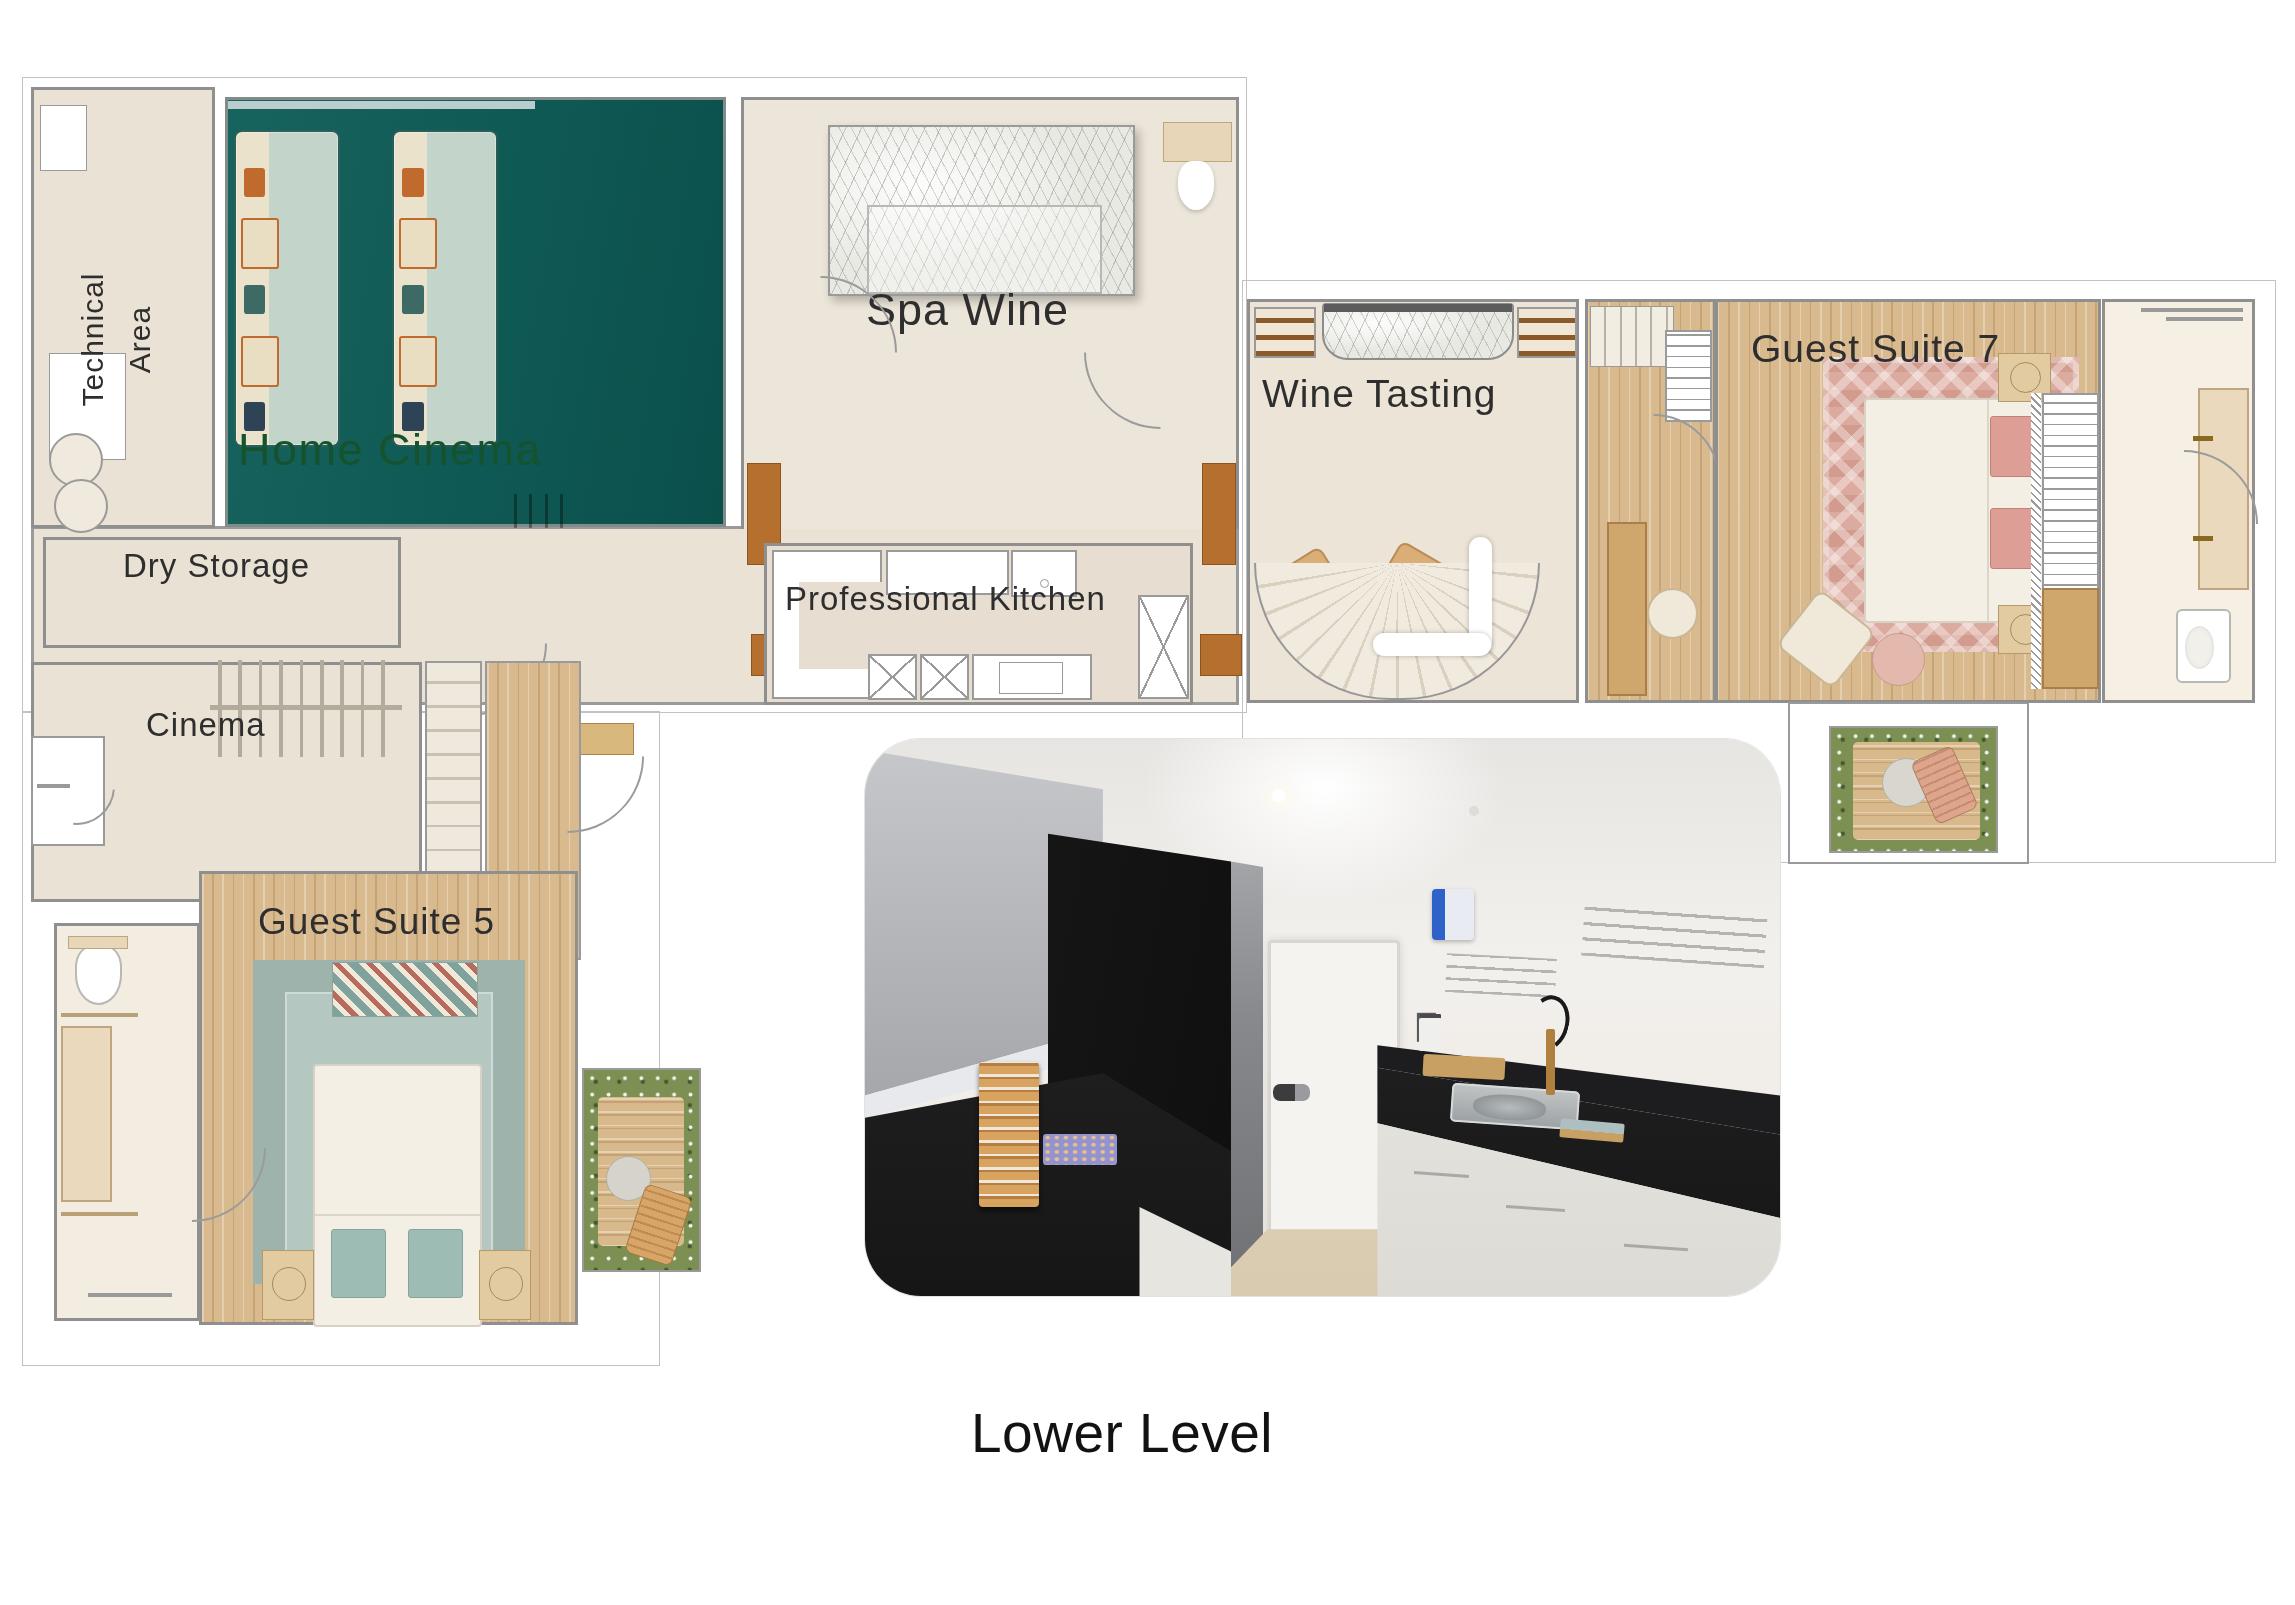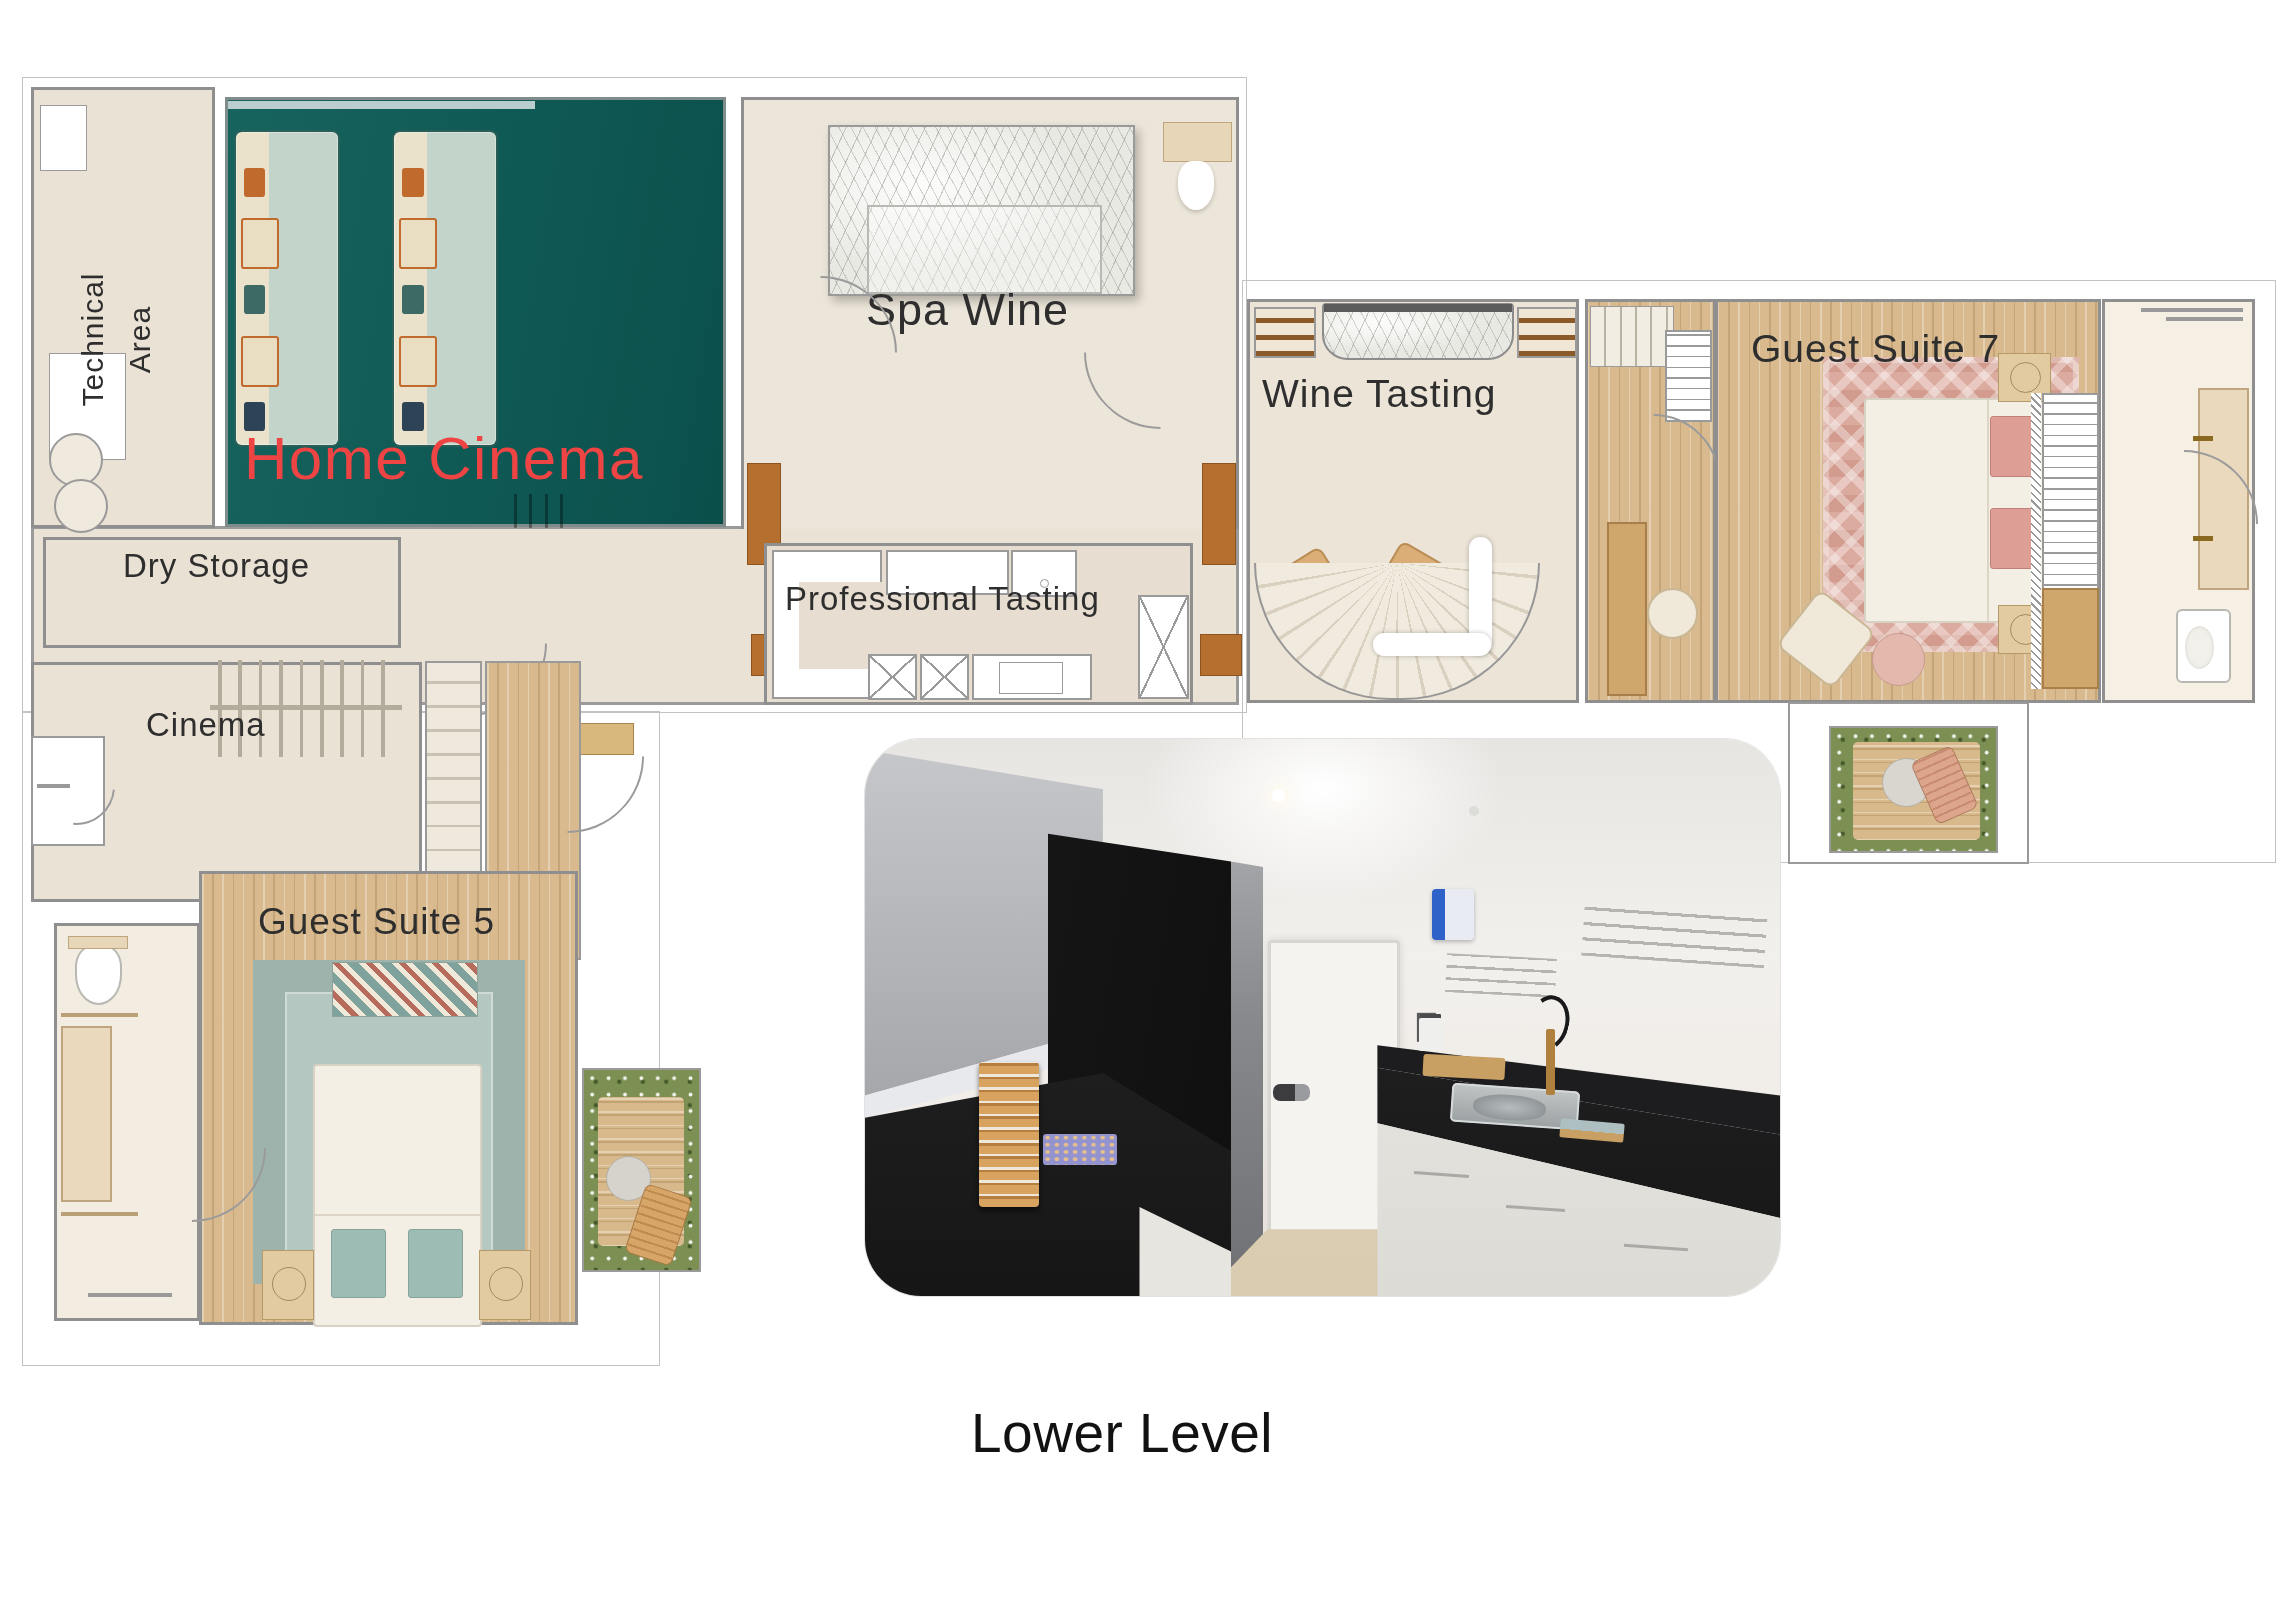--- a/index.html
+++ b/index.html
@@ -95,21 +95,21 @@
       <div class="pillow" style="left:8.2px;top:36px;width:21.5px;height:29px;background:#c06a2d;"></div>
       <div class="pillow" style="left:5.1px;top:86px;width:34px;height:47px;background:#e9ddc2;border:2px solid #c06a2d;"></div>
       <div class="pillow" style="left:8.2px;top:153px;width:21.5px;height:29px;background:#3e6a66;"></div>
       <div class="pillow" style="left:5.1px;top:204px;width:34px;height:47px;background:#e9ddc2;border:2px solid #c06a2d;"></div>
       <div class="pillow" style="left:8.2px;top:270px;width:21.5px;height:29px;background:#2e4355;"></div>
     </div>
 
     <div class="abs" style="left:286px;top:394px;width:51px;height:34px;
          background:repeating-linear-gradient(90deg,rgba(0,0,0,.35) 0 3.1px,transparent 3.1px 15.3px);"></div>
   </div>
-  <div class="lbl" style="left:244px;top:424px;font-size:60px;color:#ef4444;letter-spacing:1.5px;">Home Cinema</div>
+  <div class="lbl" style="left:238px;top:424px;font-size:45px;color:#14532d;letter-spacing:1.5px;">Home Cinema</div>
 
   <div class="room" style="left:741px;top:97px;width:498px;height:432px;border-bottom:none;background:#ece5d9;">
     <div class="marble abs" style="left:84px;top:24.5px;width:307px;height:171px;border:2px solid #9a9a9a;box-shadow:4.1px 5.1px 9.2px rgba(0,0,0,.25);"></div>
     <div class="abs" style="left:123px;top:105px;width:235px;height:89px;border:2px solid #b9b9b3;background:rgba(255,255,255,.35);"></div>
     <div class="abs" style="left:419px;top:21.5px;width:69px;height:40px;background:#e7d6b8;border:1.5px solid #bfa67e;"></div>
     <div class="abs" style="left:434px;top:61px;width:36px;height:49px;background:#ffffff;border-radius:40% 40% 50% 50%;box-shadow:0 2px 4.1px rgba(0,0,0,.2);"></div>
   </div>
   <div class="lbl" style="left:866px;top:284px;font-size:45px;">Spa Wine</div>
   <div class="tanbox" style="left:747px;top:463px;width:34px;height:102px;"></div>
   <div class="tanbox" style="left:1202px;top:463px;width:34px;height:102px;"></div>
@@ -134,21 +134,21 @@
     <div class="wbox" style="left:244px;top:4.1px;width:66px;height:47px;">
       <div class="abs" style="left:26.6px;top:26.6px;width:9.2px;height:9.2px;border:1.5px solid #9a9a9a;border-radius:50%;"></div>
     </div>
     <div class="xbox" style="left:101px;top:108px;width:49px;height:46px;"></div>
     <div class="xbox" style="left:153px;top:108px;width:49px;height:46px;"></div>
     <div class="wbox" style="left:205px;top:108px;width:120px;height:46px;">
       <div class="abs" style="left:24.5px;top:6.1px;width:64px;height:32px;border:1.5px solid #9a9a9a;"></div>
     </div>
     <div class="xbox" style="left:371px;top:49px;width:51px;height:104px;"></div>
   </div>
-  <div class="lbl" style="left:785px;top:580px;font-size:33px;">Professional Tasting</div>
+  <div class="lbl" style="left:785px;top:580px;font-size:33px;">Professional Kitchen</div>
 
   <div class="room" style="left:31px;top:662px;width:391px;height:240px;background:#eae2d5;">
     <div class="abs" style="left:184px;top:-5.1px;width:176px;height:97px;
         background-image:repeating-linear-gradient(90deg,#b3ab9b 0 3.6px,transparent 3.6px 20.4px);"></div>
     <div class="abs" style="left:176px;top:40px;width:192px;height:5.1px;background:#b3ab9b;"></div>
   </div>
   <div class="lbl" style="left:146px;top:706px;font-size:33px;">Cinema</div>
   <div class="wbox" style="left:31px;top:736px;width:74px;height:110px;">
     <div class="abs" style="left:4.1px;top:46px;width:33px;height:4.1px;background:#9a9a9a;"></div>
     <div class="door" style="left:5.1px;top:10.2px;width:77px;height:77px;transform:rotate(140deg);"></div>

